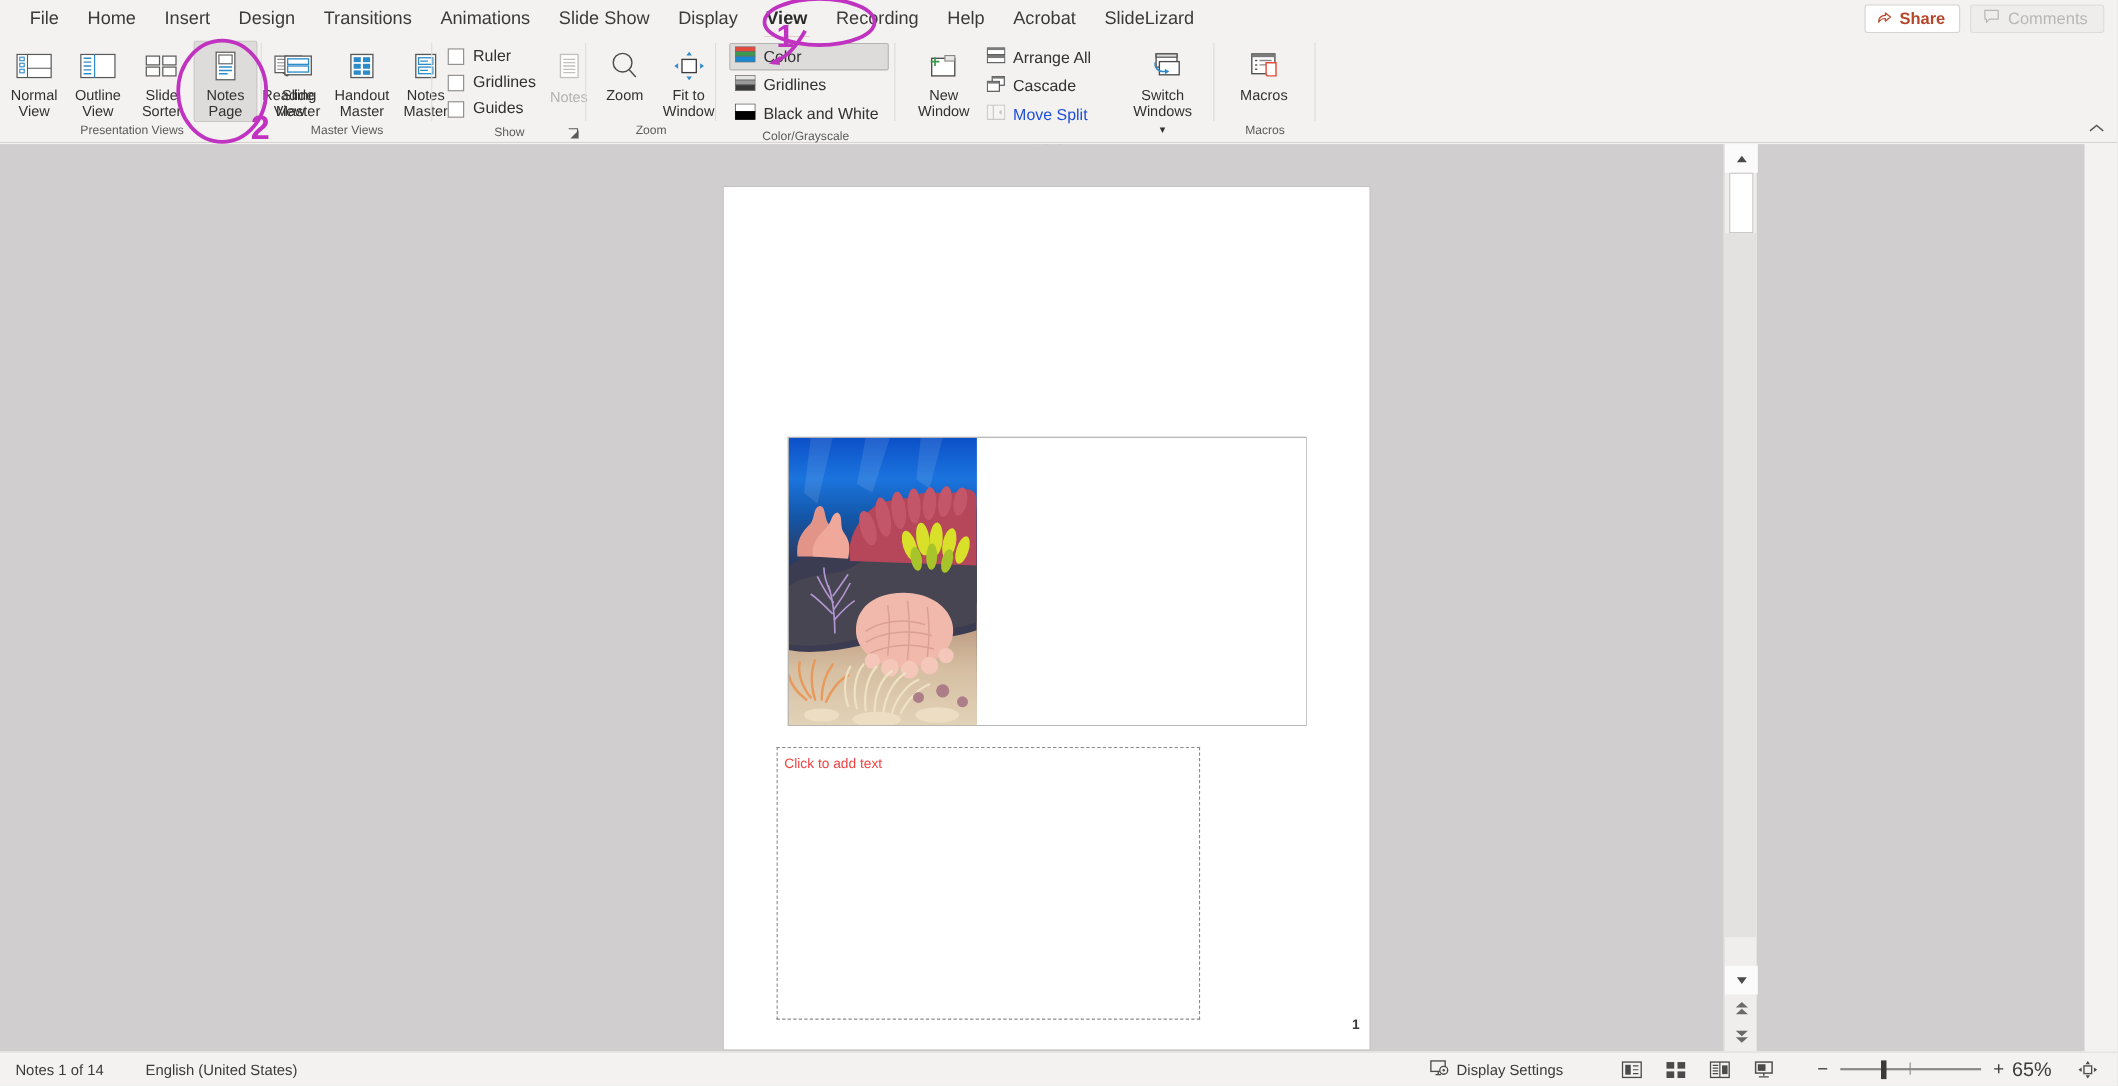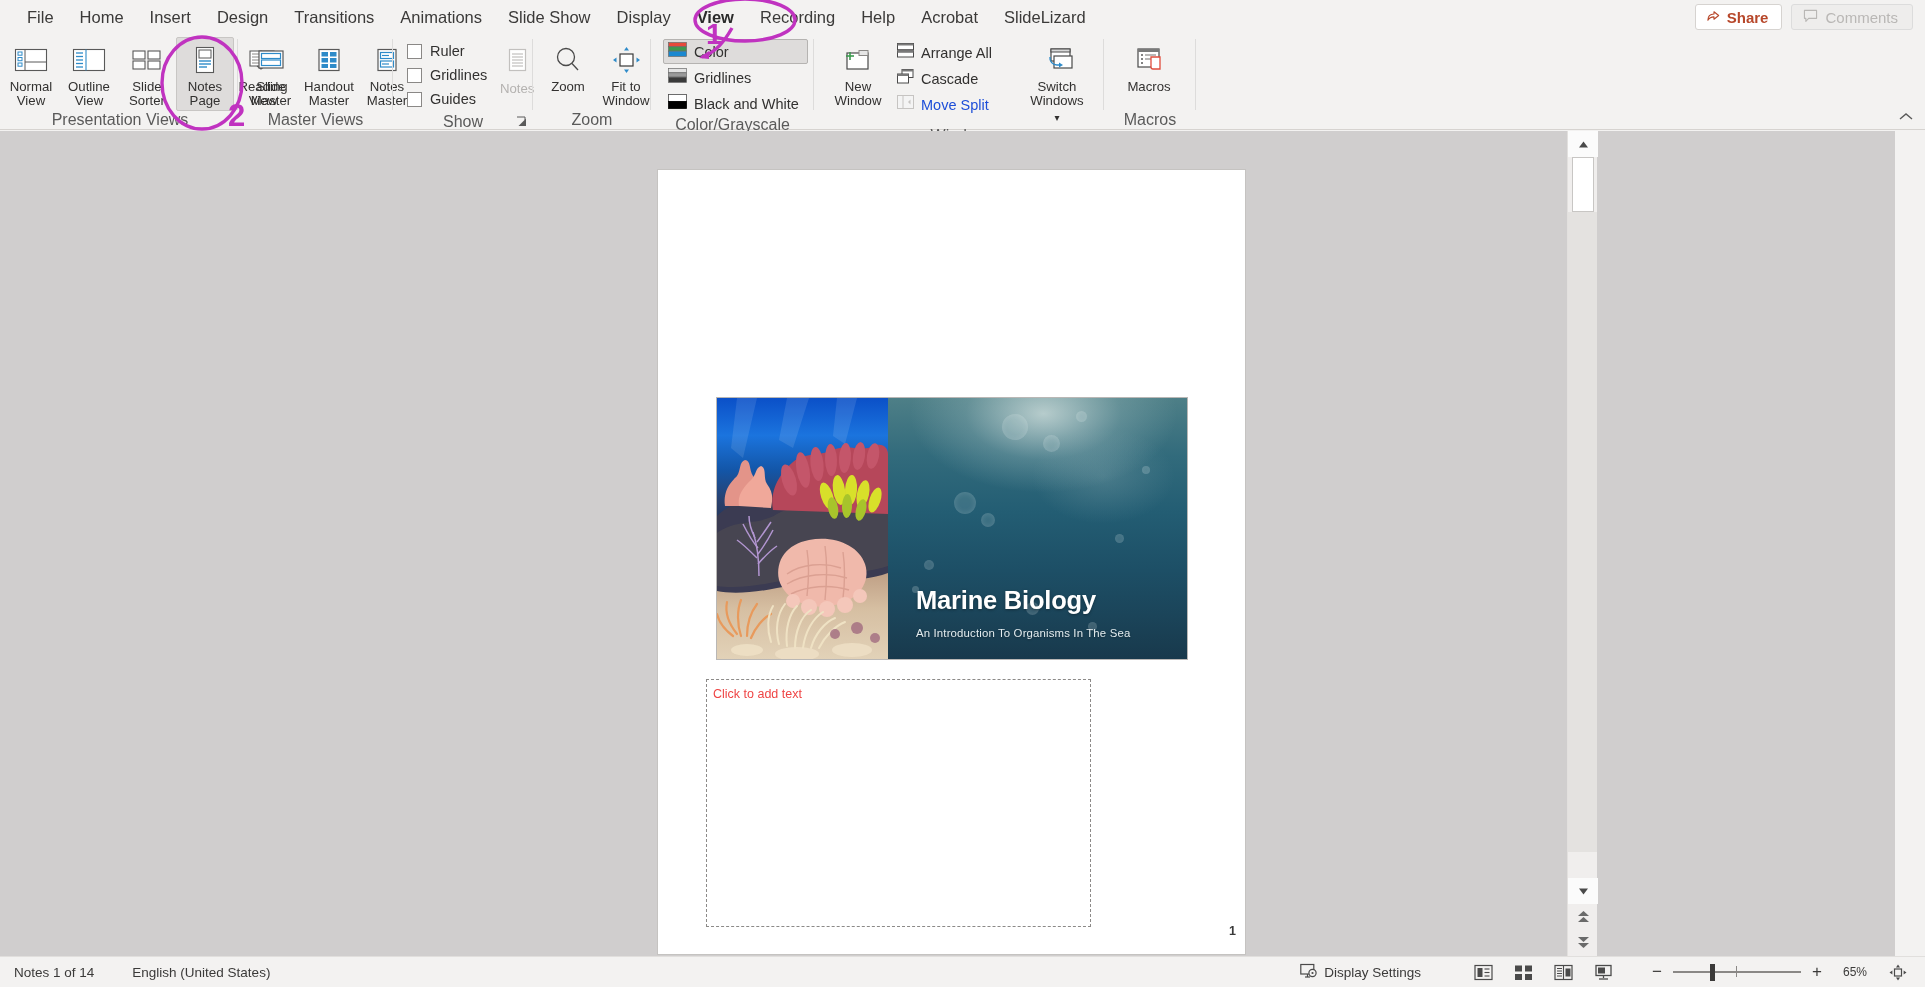--- a/index.html
+++ b/index.html
@@ -72,21 +72,21 @@
     position: relative;
     display: flex; flex-direction: column;
     height: 97px;
   }
   .rgroup .gbody {
     flex: 1; display: flex; align-items: flex-start;
     padding-top: 4px;
   }
   .rgroup .glabel {
     height: 19px; line-height: 17px;
-    text-align: center; font-size: 16px;
+    text-align: center; font-size: 11px;
     color: #5a5a5a;
     position: relative;
   }
   .rgroup .sep {
     position: absolute; right: 0; top: 6px; bottom: 20px;
     width: 1px; background: #dddcdb;
   }
   .dlg-launcher {
     position: absolute; right: 4px; bottom: 1px;
     width: 13px; height: 13px; font-size: 11px; color: #5a5a5a;
@@ -231,21 +231,21 @@
     cursor: default;
   }
   .zoom-minus, .zoom-plus {
     width: 24px; height: 24px; display: flex; align-items: center; justify-content: center;
     font-size: 17px; color: #3b3a39; cursor: default;
   }
   .zoom-slider { position: relative; width: 128px; height: 24px; margin: 0 4px; cursor: default; }
   .zoom-track { position: absolute; top: 11px; left: 0; width: 128px; height: 2px; background: #8a8886; }
   .zoom-mid { position: absolute; top: 6px; left: 63px; width: 1px; height: 11px; background: #8a8886; }
   .zoom-thumb { position: absolute; top: 4px; left: 37px; width: 5px; height: 17px; background: #3b3a39; }
-  .zoom-pct { width: 52px; text-align: center; font-size: 12px; }
+  .zoom-pct { width: 52px; text-align: left; font-size: 18px; }
 
   
   .anno { position: absolute; pointer-events: none; }
   .anno-num {
     position: absolute; color: #c033c0; font-weight: 700;
     font-family: "Liberation Sans", sans-serif;
     pointer-events: none;
   }
 </style>
 </head>
@@ -734,35 +734,20 @@
             </g>
 
             <g fill="#ffffff" opacity="0.10">
               <polygon points="20,0 40,0 26,60 14,50"></polygon>
               <polygon points="70,0 92,0 76,50 62,42"></polygon>
               <polygon points="120,0 140,0 128,46 116,38"></polygon>
             </g>
           </svg>
         </div>
 
-        <div class="slide-right">
-          <div class="bubble" style="left:38%;top:6%;width:26px;height:26px;"></div>
-          <div class="bubble" style="left:52%;top:14%;width:17px;height:17px;"></div>
-          <div class="bubble" style="left:63%;top:5%;width:11px;height:11px;"></div>
-          <div class="bubble" style="left:22%;top:36%;width:22px;height:22px;"></div>
-          <div class="bubble" style="left:31%;top:44%;width:14px;height:14px;"></div>
-          <div class="bubble" style="left:12%;top:62%;width:10px;height:10px;"></div>
-          <div class="bubble" style="left:8%;top:72%;width:7px;height:7px;"></div>
-          <div class="bubble" style="left:76%;top:52%;width:9px;height:9px;"></div>
-          <div class="bubble" style="left:85%;top:26%;width:8px;height:8px;"></div>
-          <div class="bubble" style="left:46%;top:78%;width:13px;height:13px;"></div>
-          <div class="bubble" style="left:67%;top:86%;width:9px;height:9px;"></div>
-          <div class="slide-title">Marine Biology</div>
-          <div class="slide-sub">An Introduction To Organisms In The Sea</div>
-        </div>
       </div>
 
       <div class="notes-placeholder">
         <div class="ph-text">Click to add text</div>
       </div>
 
       <div class="page-no">1</div>
     </div>
   </div>
 

